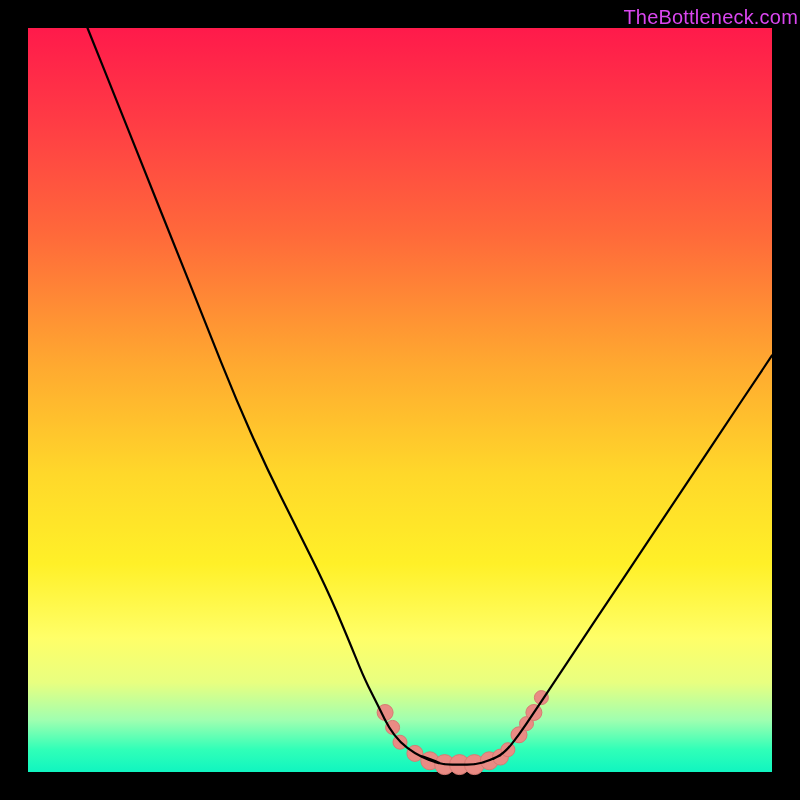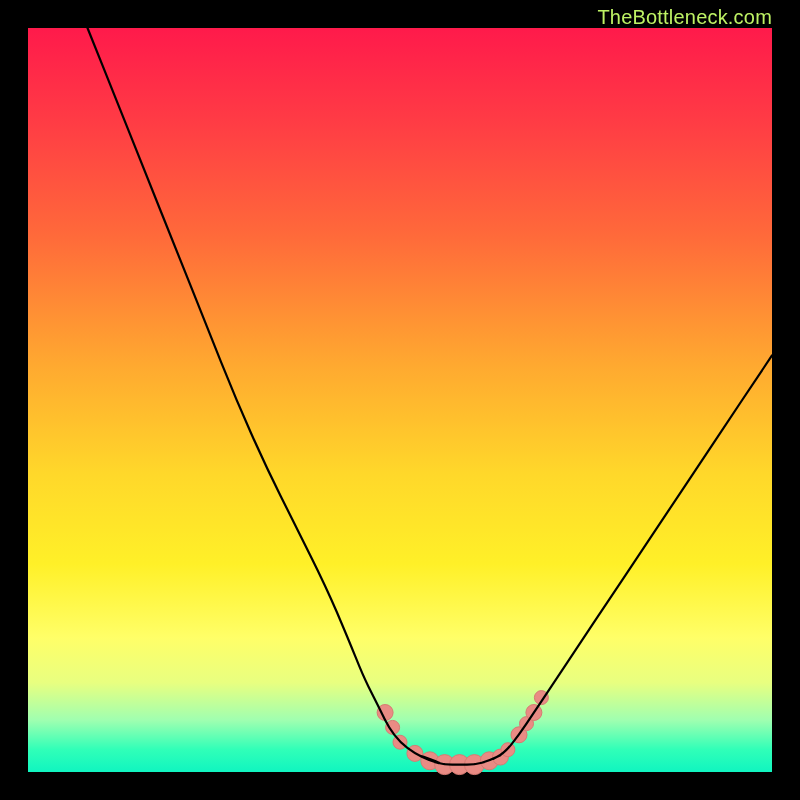--- a/index.html
+++ b/index.html
@@ -32,22 +32,22 @@
       #fff028 72%,
       #ffff68 82%,
       #e8ff80 88%,
       #a0ffb0 93%,
       #30ffb8 97%,
       #10f5c0 100%);
   }
   .watermark {
     position: absolute;
     top: 6px;
-    right: 28px;
-    color: #bef264;
+    right: 2px;
+    color: #d946ef;
     font-size: 20px;
     font-weight: 500;
     letter-spacing: 0.2px;
     user-select: none;
   }
   svg.curve {
     position: absolute;
     left: 0;
     top: 0;
     width: 744px;

